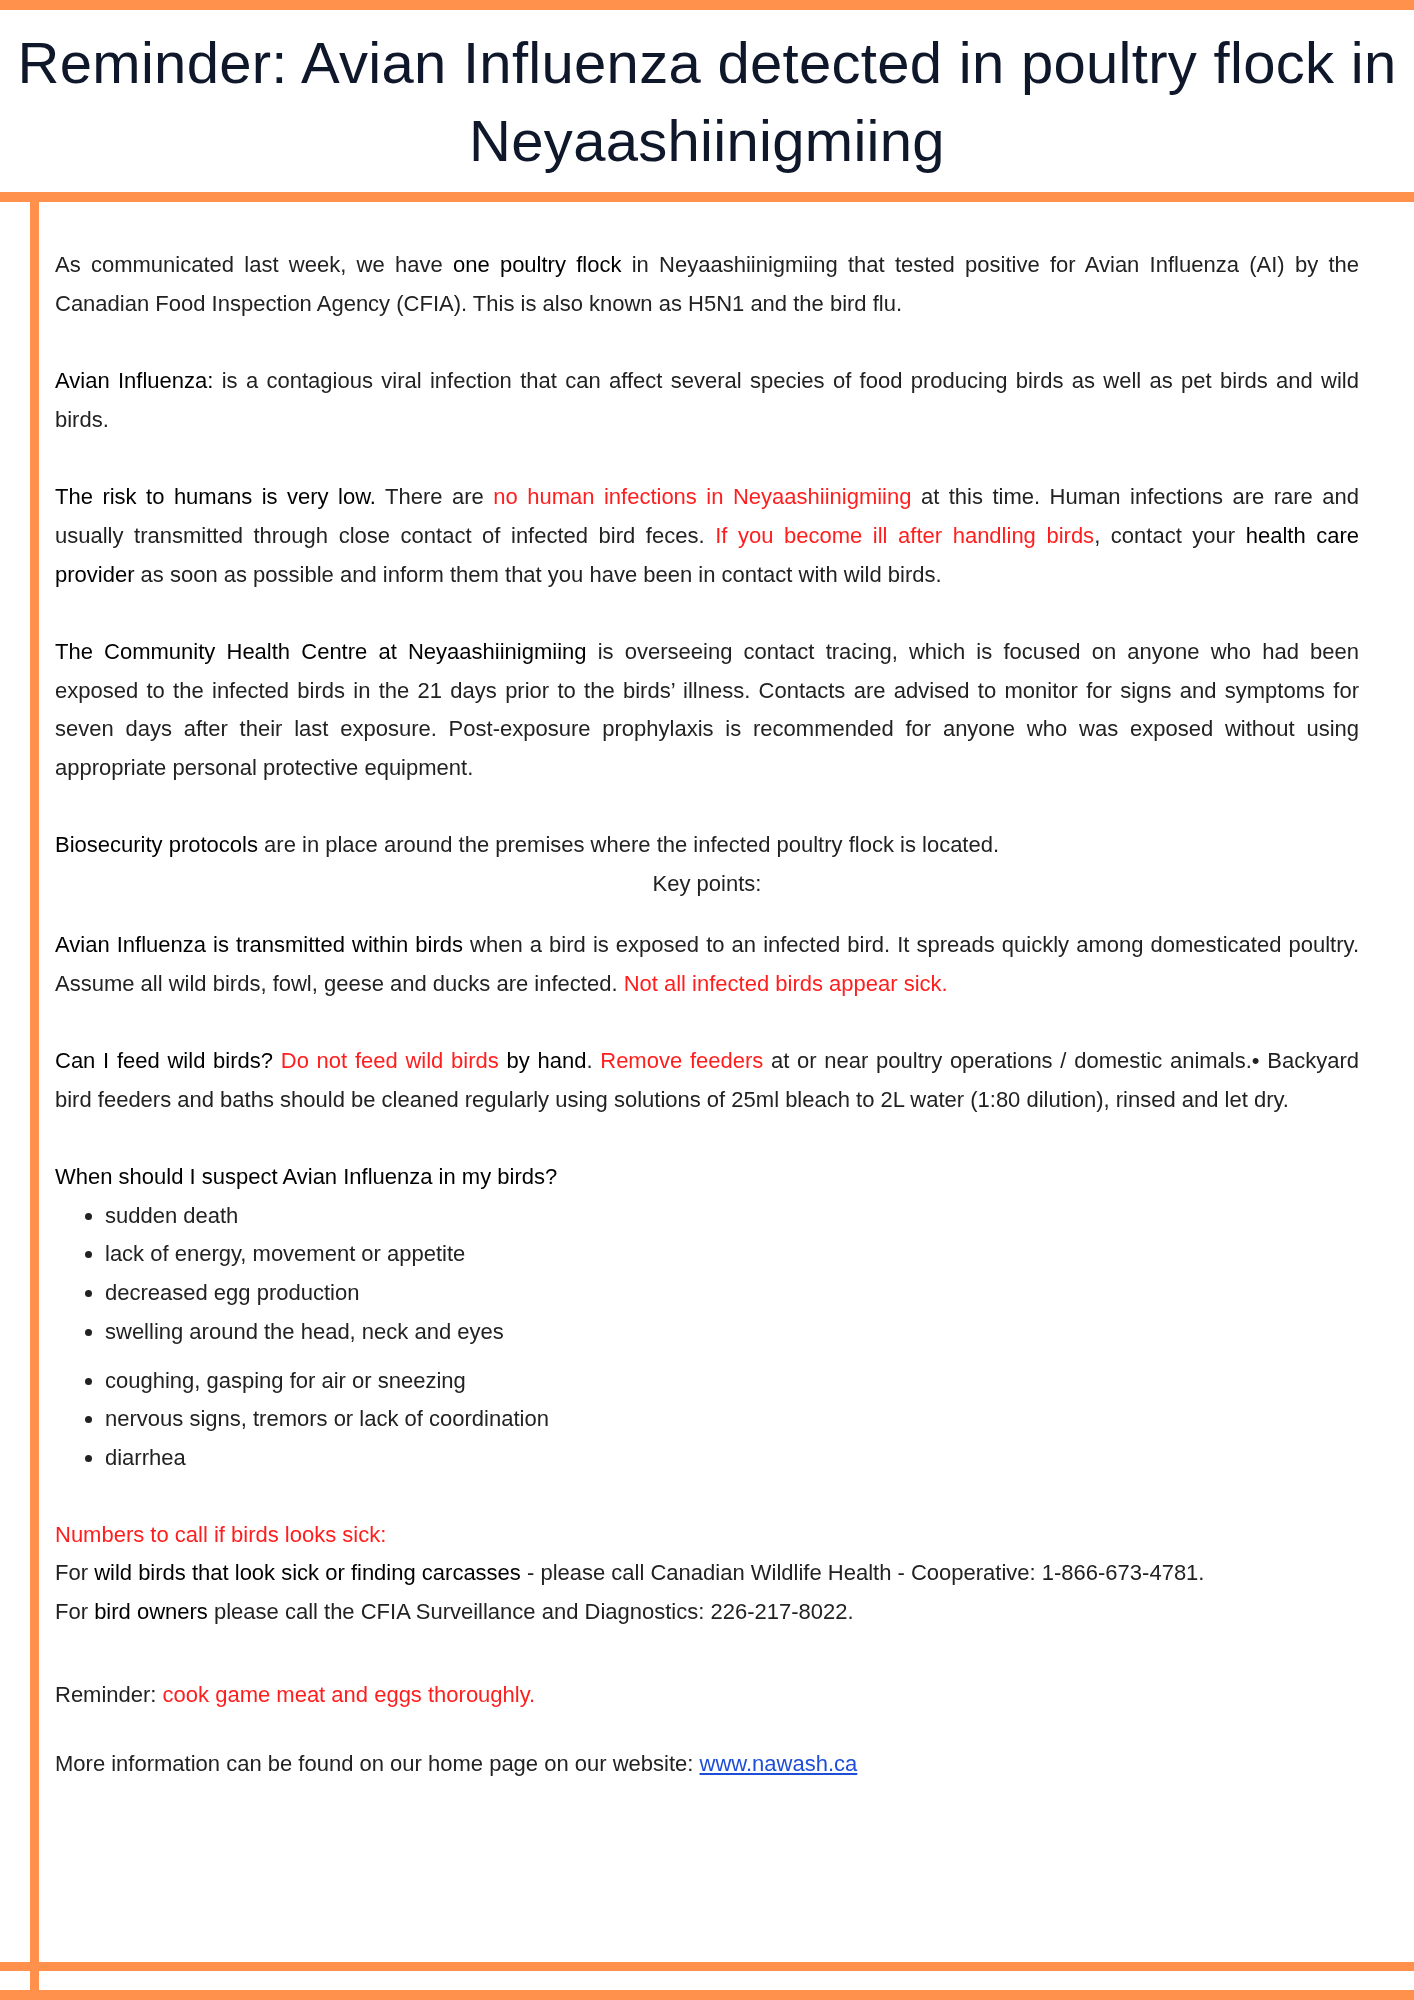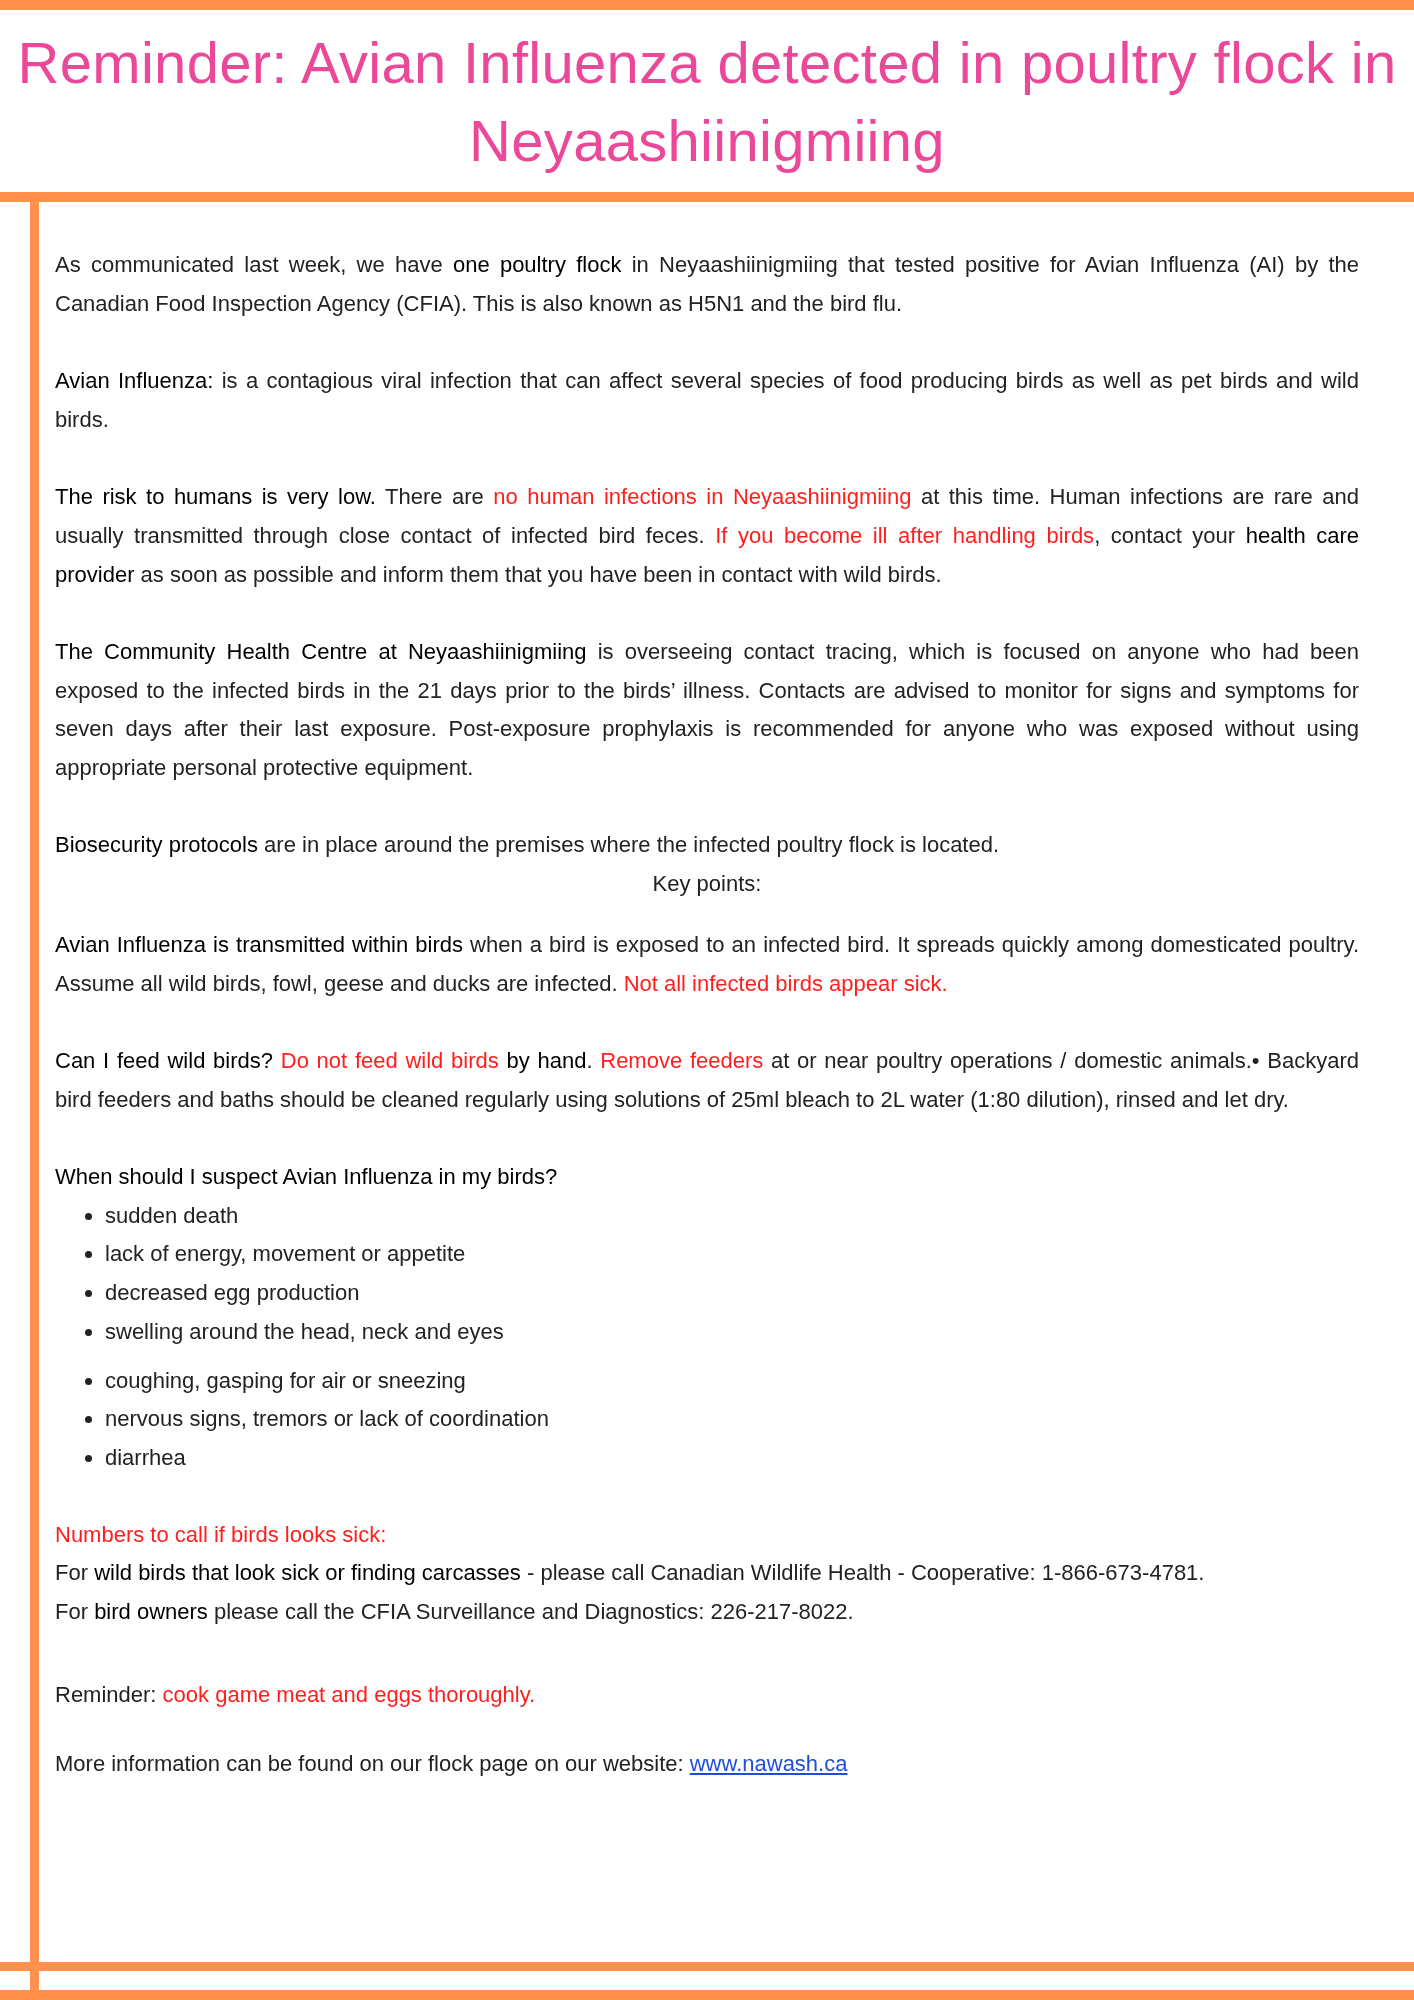--- a/index.html
+++ b/index.html
@@ -10,21 +10,21 @@
   }
   .bar { position:absolute; left:0; width:1414px; background:#FF914D; }
   .bar-top { top:0; height:10px; }
   .bar-under-title { top:192px; height:10px; }
   .bar-bottom-1 { top:1962px; height:9px; }
   .bar-bottom-2 { top:1990px; height:10px; }
   .vline { position:absolute; left:30px; top:202px; width:9px; height:1798px; background:#FF914D; }
 
   .title {
     position:absolute; left:0; top:24px; width:1414px; text-align:center;
-    font-size:58px; line-height:78px; font-weight:500; color:#ec4899;
+    font-size:58px; line-height:78px; font-weight:500; color:#0f172a;
     letter-spacing:0.3px;
   }
 
   .content {
     position:absolute; left:55px; top:246px; width:1304px;
     font-size:22px; line-height:38.7px; color:#222; font-weight:300;
   }
   .content p { margin:0 0 38.7px 0; text-align:justify; }
   .b { color:#000; font-weight:500; }
   .red { color:#FF1E1E; }
@@ -81,17 +81,17 @@
     </ul>
   </div>
 
   <div class="numbers">
     <p class="red">Numbers to call if birds looks sick:</p>
     <p><span>For </span><span class="b">wild birds that look sick or finding carcasses</span><span> - please call Canadian Wildlife Health - Cooperative: 1-866-673-4781.</span></p>
     <p><span>For </span><span class="b">bird owners</span><span> please call the CFIA Surveillance and Diagnostics: 226-217-8022.</span></p>
   </div>
   <div class="gap"></div>
   <p style="margin-bottom:30px"><span>Reminder: </span><span class="red">cook game meat and eggs thoroughly.</span></p>
-  <p><span>More information can be found on our flock page on our website: </span><a class="link">www.nawash.ca</a></p>
+  <p><span>More information can be found on our home page on our website: </span><a class="link">www.nawash.ca</a></p>
 </div>
 
 <div class="bar bar-bottom-1"></div>
 <div class="bar bar-bottom-2"></div>
 
 </body></html>

